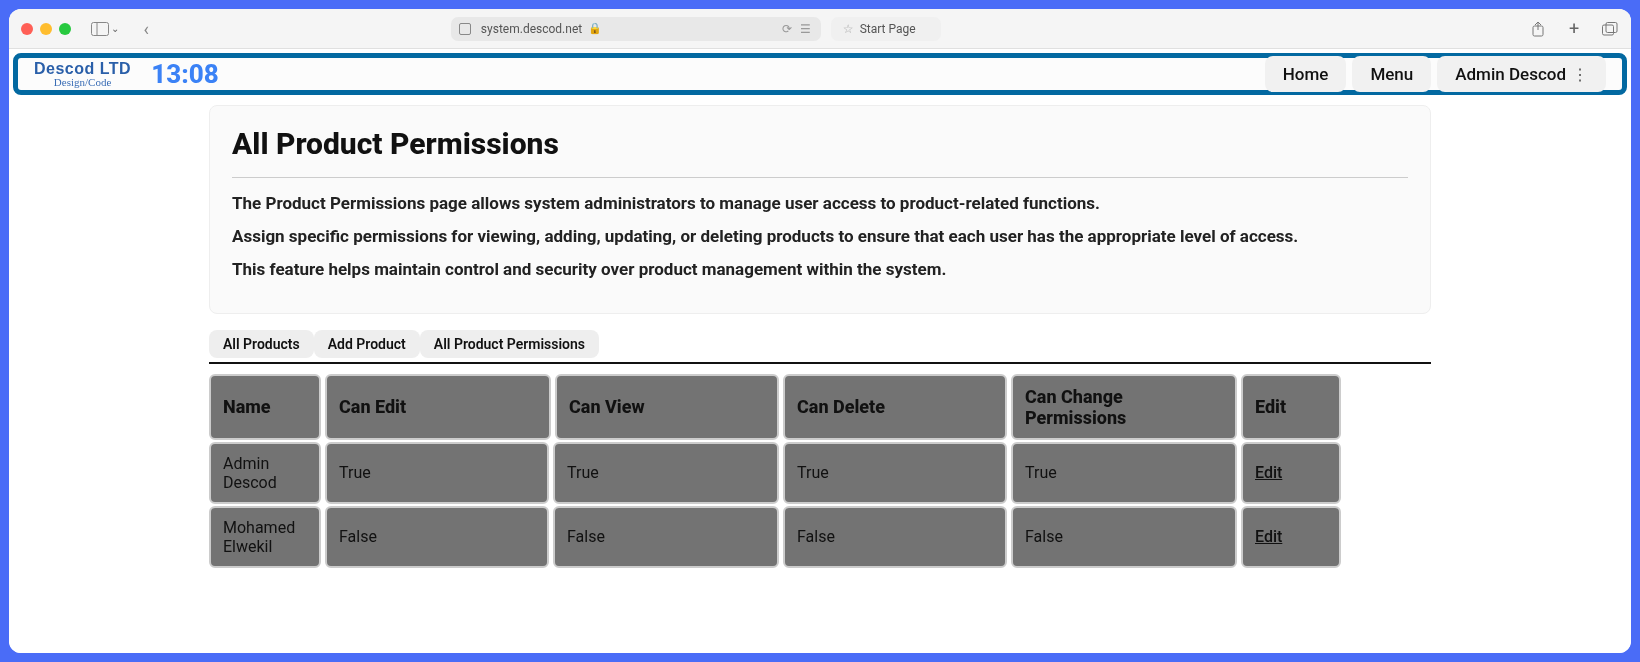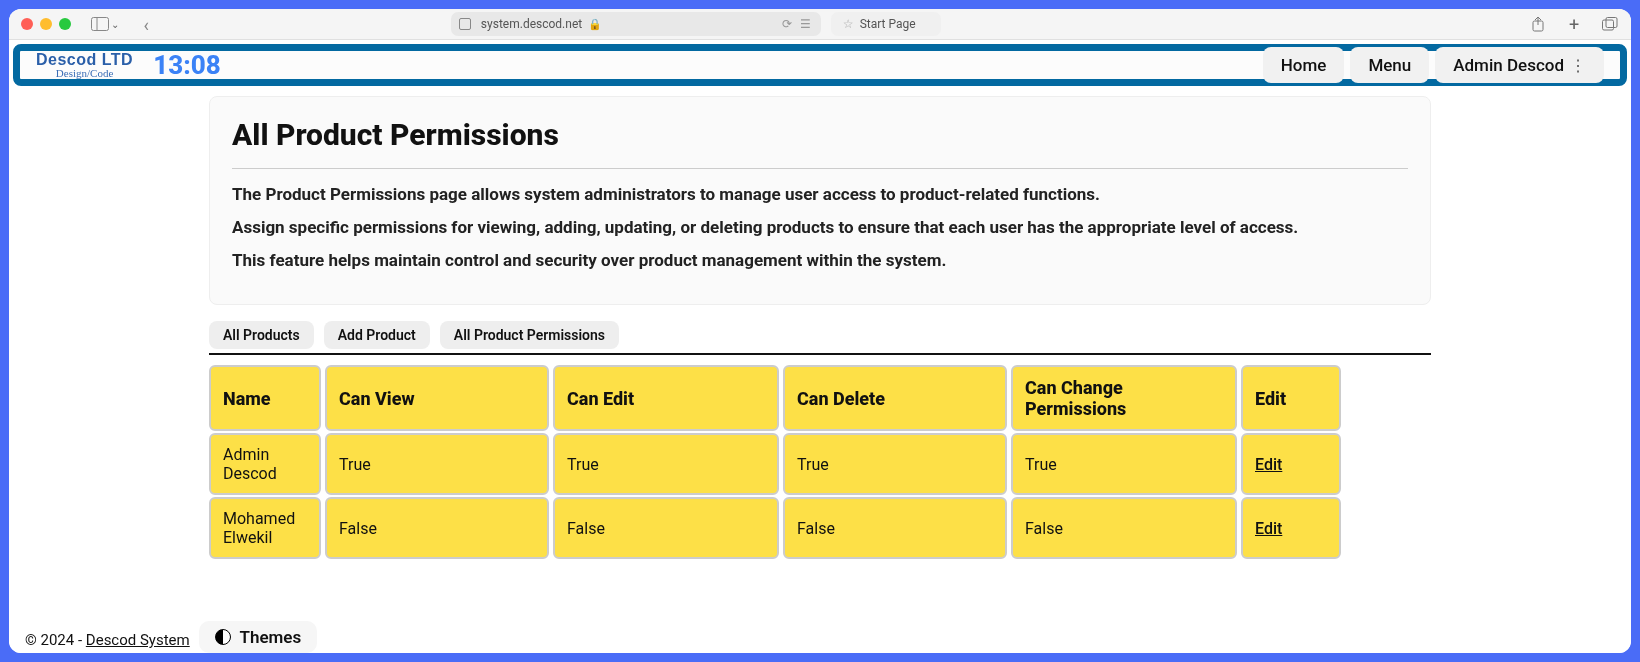--- a/index.html
+++ b/index.html
@@ -60,21 +60,21 @@
   }
   .star{ color:#aaa; font-size:12px;}
   .right-icons{ margin-left:auto; display:flex; gap:18px; color:#666;}
   .right-icons div{ width:18px; height:18px; display:flex; align-items:center; justify-content:center;}
 
   
   .app { flex:1; display:flex; flex-direction:column; background:#fff; }
   .app-header {
     height:42px; display:flex; align-items:center;
     padding:0 16px; gap:14px;
-    border:7px solid #0369a1; border-radius:8px; margin:4px 4px 0 4px;
+    border:5px solid #0369a1; border-radius:8px; margin:4px 4px 0 4px;
     background:#fcfcfc;
   }
   .logo { display:flex; flex-direction:column; line-height:1; }
   .logo-top{ font-weight:700; color:#2a5fa9; font-size:16px; letter-spacing:0.5px; font-family: "Trebuchet MS", sans-serif;}
   .logo-sub{ font-family: cursive; font-size:11px; color:#3a6db5; text-align:center;}
   .clock{ font-size:26px; font-weight:800; color:#3b82f6; margin-left:6px;}
   .nav-right{ margin-left:auto; display:flex; gap:6px; align-items:center;}
   .navbtn{
     background:#f1f1f1; border-radius:8px; padding:8px 18px;
     font-size:17px; color:#111; font-weight:500; cursor:pointer;
@@ -89,32 +89,32 @@
   .intro-box{
     background:#fafafa; border:1px solid #eee; border-radius:8px;
     padding:20px 22px 22px 22px; margin-bottom:14px;
   }
   .intro-box h1{
     font-size:30px; font-weight:800; color:#111; margin-bottom:16px;
   }
   .intro-box hr{ border:none; border-top:1px solid #ccc; margin-bottom:14px;}
   .intro-box p{ font-size:17px; color:#222; margin-bottom:10px; line-height:1.35; font-weight:700;}
 
-  .tabs-row{ display:flex; gap:10px; margin:2px 0 4px 0;}
+  .tabs-row{ display:flex; margin:2px 0 4px 0;}
   .tab-pill{
     background:#eee; border-radius:8px; padding:6px 14px;
     font-size:14px; color:#111; font-weight:600; cursor:pointer;
   }
   .tabline{ border:none; border-top:2px solid #111; margin-bottom:10px;}
 
   .table-wrap{ display:flex; flex-direction:column; gap:2px;}
   .trow{ display:flex; gap:4px;}
   .tcell{
     border:2px solid #ccc; border-radius:6px; padding:10px 12px;
-    font-size:16px; color:#111; background:#fde047;
+    font-size:16px; color:#111; background:#737373;
     display:flex; align-items:center;
   }
   .thead .tcell{ font-weight:800; font-size:18px; }
   .c-name{ width:112px;}
   .c-view{ width:224px;}
   .c-edit{ width:226px;}
   .c-del { width:224px;}
   .c-chg { width:226px;}
   .c-act { width:100px;}
   .edit-link{ text-decoration:underline; color:#111; cursor:pointer; font-weight:500;}
@@ -217,22 +217,22 @@
       <div class="tabs-row">
         <div class="tab-pill">All Products</div>
         <div class="tab-pill">Add Product</div>
         <div class="tab-pill">All Product Permissions</div>
       </div>
       <hr class="tabline">
 
       <div class="table-wrap">
         <div class="trow thead">
           <div class="tcell c-name">Name</div>
+          <div class="tcell c-edit">Can Edit</div>
           <div class="tcell c-view">Can View</div>
-          <div class="tcell c-edit">Can Edit</div>
           <div class="tcell c-del">Can Delete</div>
           <div class="tcell c-chg">Can Change Permissions</div>
           <div class="tcell c-act">Edit</div>
         </div>
         <div class="trow">
           <div class="tcell c-name">Admin Descod</div>
           <div class="tcell c-view">True</div>
           <div class="tcell c-edit">True</div>
           <div class="tcell c-del">True</div>
           <div class="tcell c-chg">True</div>
@@ -246,21 +246,14 @@
           <div class="tcell c-edit">False</div>
           <div class="tcell c-del">False</div>
           <div class="tcell c-chg">False</div>
           <div class="tcell c-act">
             <span class="edit-link">Edit</span>
           </div>
         </div>
       </div>
     </div>
 
-    <div class="footer">
-      <span>© 2024 - </span><a href="#">Descod System</a>
-      <div class="themes">
-        <span class="theme-icon"></span>
-        <span>Themes</span>
-      </div>
-    </div>
   </div>
 </div>
 
 </body></html>

